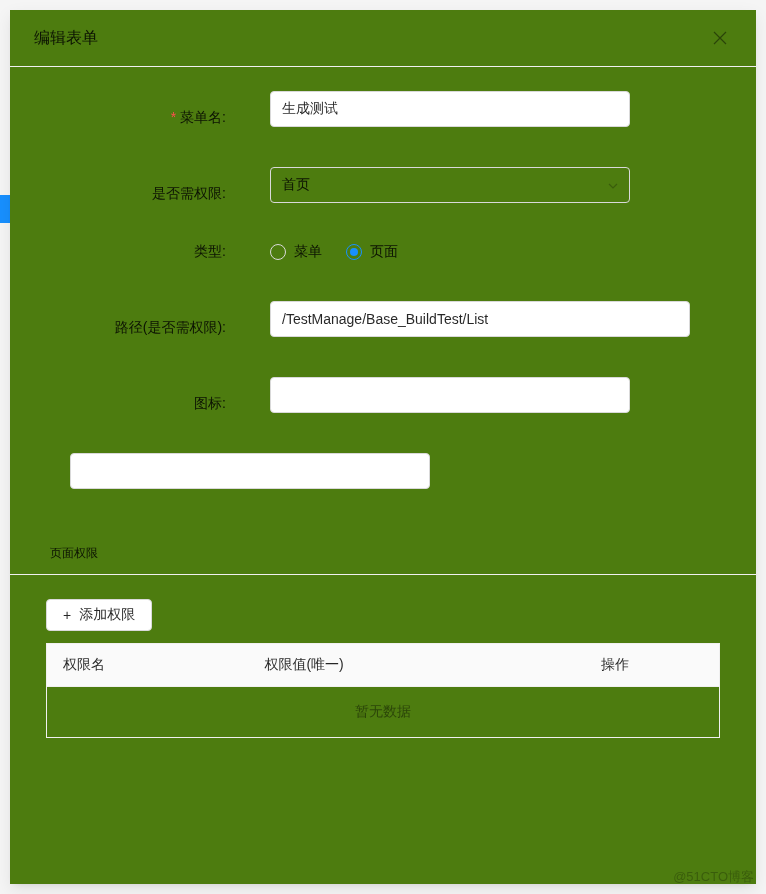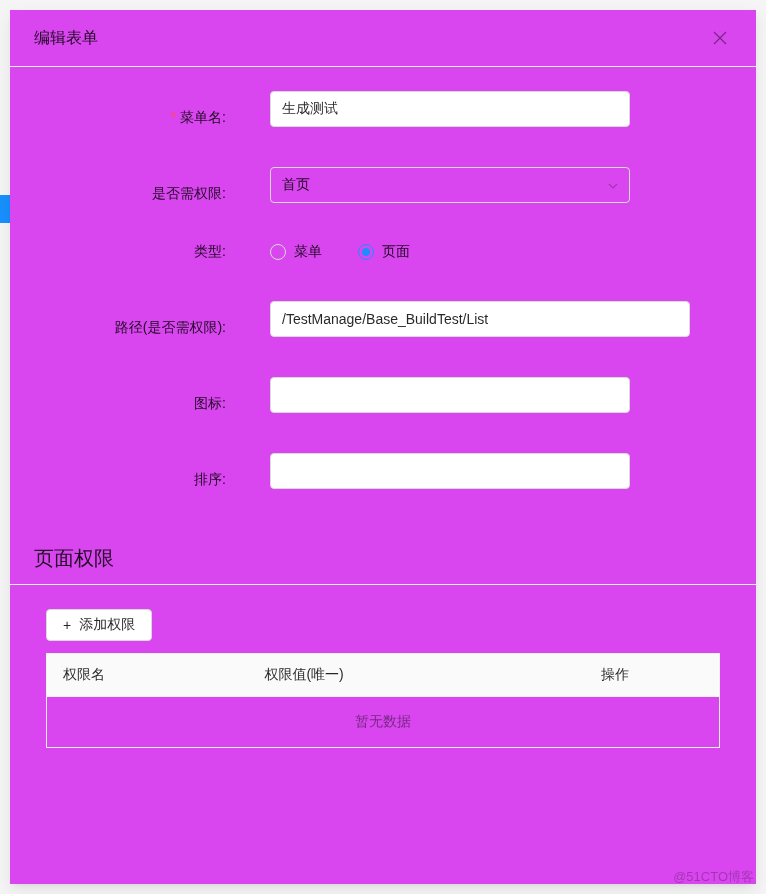--- a/index.html
+++ b/index.html
@@ -23,21 +23,21 @@
       width: 10px;
       height: 28px;
       background: #1890ff;
     }
     .modal {
       position: absolute;
       left: 10px;
       top: 10px;
       width: 746px;
       height: 874px;
-      background: #d946ef;
+      background: #4d7c0f;
       box-shadow: 0 3px 6px -4px rgba(0,0,0,0.12), 0 6px 16px 0 rgba(0,0,0,0.08);
       overflow: hidden;
     }
     .modal-header {
       padding: 16px 24px;
       border-bottom: 1px solid #f0f0f0;
       display: flex;
       justify-content: space-between;
       align-items: center;
     }
@@ -103,21 +103,21 @@
       cursor: pointer;
       color: rgba(0,0,0,0.85);
     }
     .select-arrow {
       color: rgba(0,0,0,0.25);
       font-size: 12px;
     }
     .radio-group {
       display: flex;
       align-items: center;
-      gap: 36px;
+      gap: 24px;
     }
     .radio {
       display: flex;
       align-items: center;
       gap: 8px;
       cursor: pointer;
     }
     .radio-circle {
       width: 16px;
       height: 16px;
@@ -131,24 +131,24 @@
       border-color: #1890ff;
     }
     .radio-circle.checked::after {
       content: "";
       width: 8px;
       height: 8px;
       background: #1890ff;
       border-radius: 50%;
     }
     .section-title {
-      font-size: 20px;
+      font-size: 12px;
       font-weight: 500;
       color: rgba(0,0,0,0.85);
-      padding: 16px 24px 12px;
+      padding: 16px 40px 12px;
       border-bottom: 1px solid #f0f0f0;
       margin: 0 -24px 24px;
     }
     .add-btn {
       display: inline-flex;
       align-items: center;
       gap: 8px;
       padding: 6px 16px;
       border: 1px solid #d9d9d9;
       border-radius: 4px;
@@ -254,21 +254,20 @@
 
 
     <div class="form-item">
       <label class="form-label">图标:</label>
       <div class="form-control">
         <input class="input" type="text" value="" style="">
       </div>
     </div>
 
     <div class="form-item">
-      <label class="form-label">排序:</label>
       <div class="form-control">
         <input class="input" type="text" value="" style="">
       </div>
     </div>
 
     <div class="section-title">页面权限</div>
 
     <button class="add-btn">
       <span class="plus-icon">+</span>
       <span>添加权限</span>

